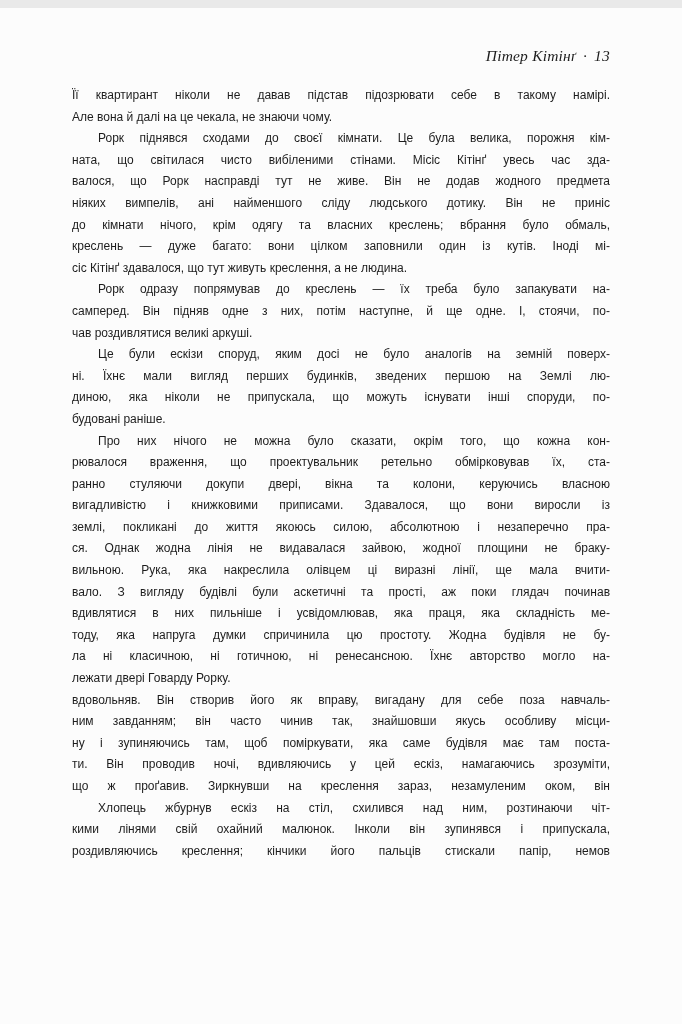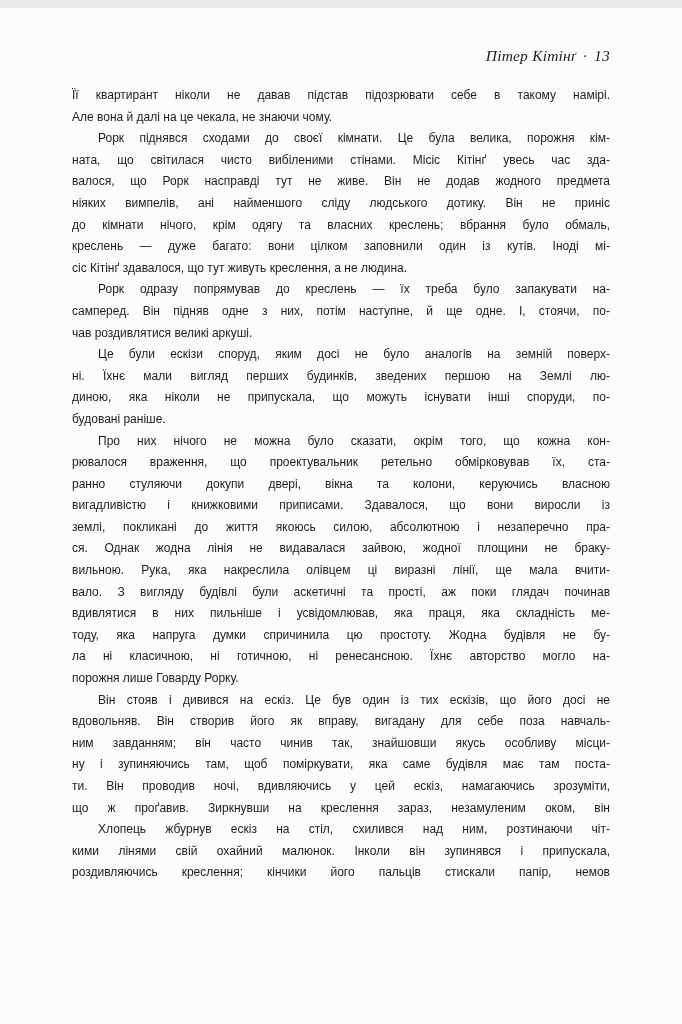--- a/index.html
+++ b/index.html
@@ -76,22 +76,21 @@
       <div class="line">рювалося враження, що проектувальник ретельно обмірковував їх, ста-</div>
       <div class="line">ранно стуляючи докупи двері, вікна та колони, керуючись власною</div>
       <div class="line">вигадливістю і книжковими приписами. Здавалося, що вони виросли із</div>
       <div class="line">землі, покликані до життя якоюсь силою, абсолютною і незаперечно пра-</div>
       <div class="line">ся. Однак жодна лінія не видавалася зайвою, жодної площини не браку-</div>
       <div class="line">вильною. Рука, яка накреслила олівцем ці виразні лінії, ще мала вчити-</div>
       <div class="line">вало. З вигляду будівлі були аскетичні та прості, аж поки глядач починав</div>
       <div class="line">вдивлятися в них пильніше і усвідомлював, яка праця, яка складність ме-</div>
       <div class="line">тоду, яка напруга думки спричинила цю простоту. Жодна будівля не бу-</div>
       <div class="line">ла ні класичною, ні готичною, ні ренесансною. Їхнє авторство могло на-</div>
-      <div class="line plast">порожня лише Говарду Рорку.</div>
-      <div class="line findent">Він стояв і дивився на ескіз. Це був один із тих ескізів, що його досі не</div>
+      <div class="line plast">лежати двері Говарду Рорку.</div>
       <div class="line">вдовольняв. Він створив його як вправу, вигадану для себе поза навчаль-</div>
       <div class="line">ним завданням; він часто чинив так, знайшовши якусь особливу місци-</div>
       <div class="line">ну і зупиняючись там, щоб поміркувати, яка саме будівля має там поста-</div>
       <div class="line">ти. Він проводив ночі, вдивляючись у цей ескіз, намагаючись зрозуміти,</div>
       <div class="line">що ж проґавив. Зиркнувши на креслення зараз, незамуленим оком, він</div>
       <div class="line findent">Хлопець жбурнув ескіз на стіл, схилився над ним, розтинаючи чіт-</div>
       <div class="line">кими лінями свій охайний малюнок. Інколи він зупинявся і припускала,</div>
       <div class="line">роздивляючись креслення; кінчики його пальців стискали папір, немов</div>
     </div>
 </div>

